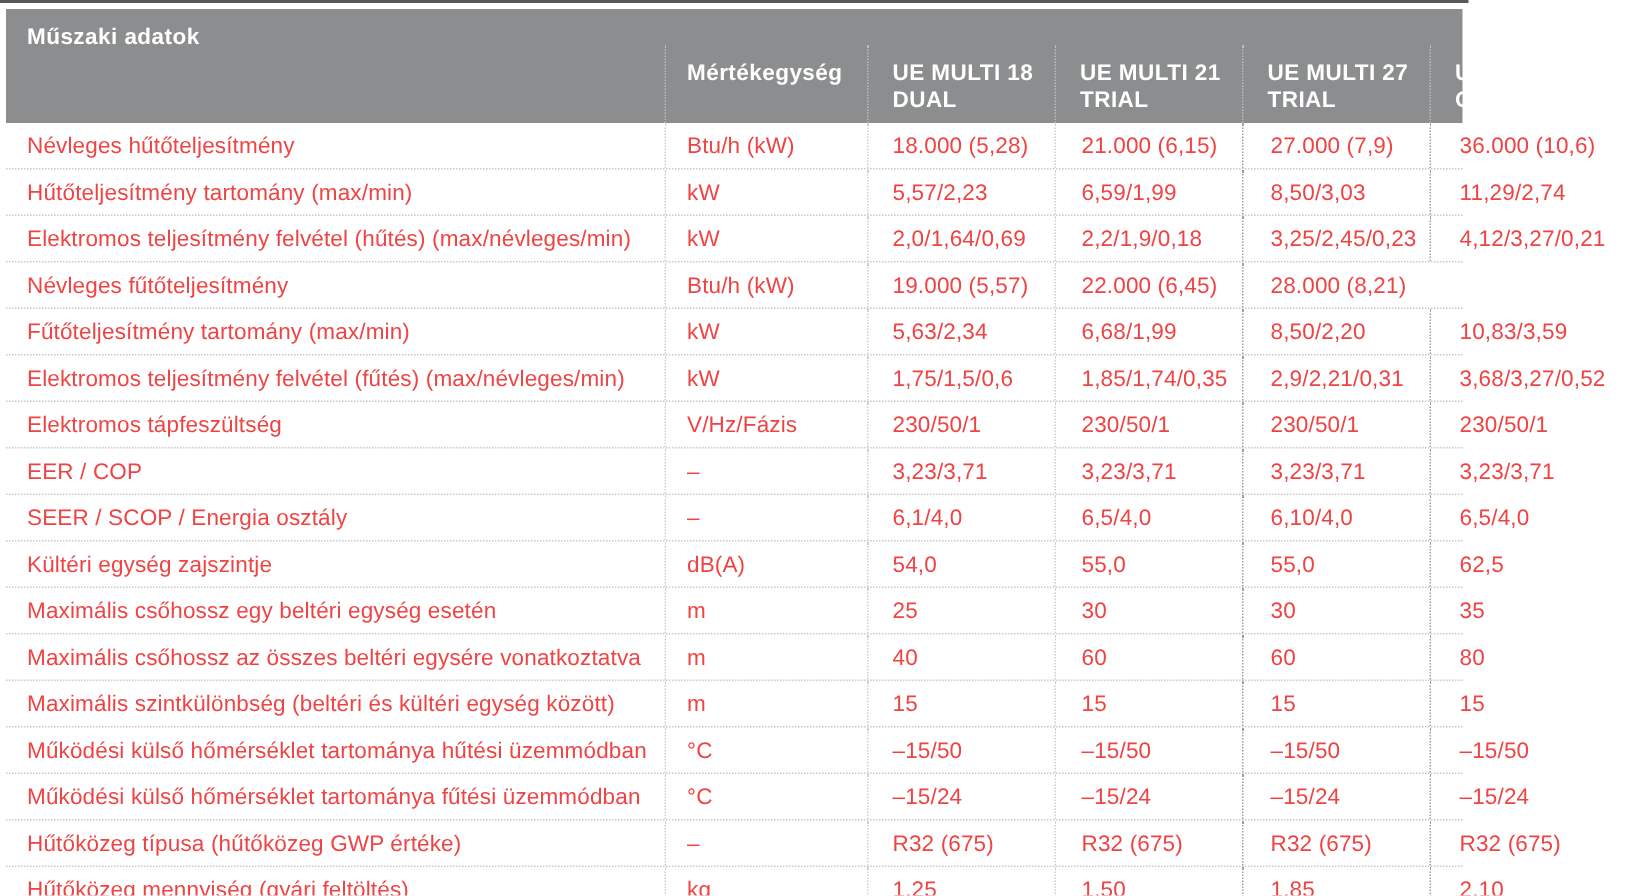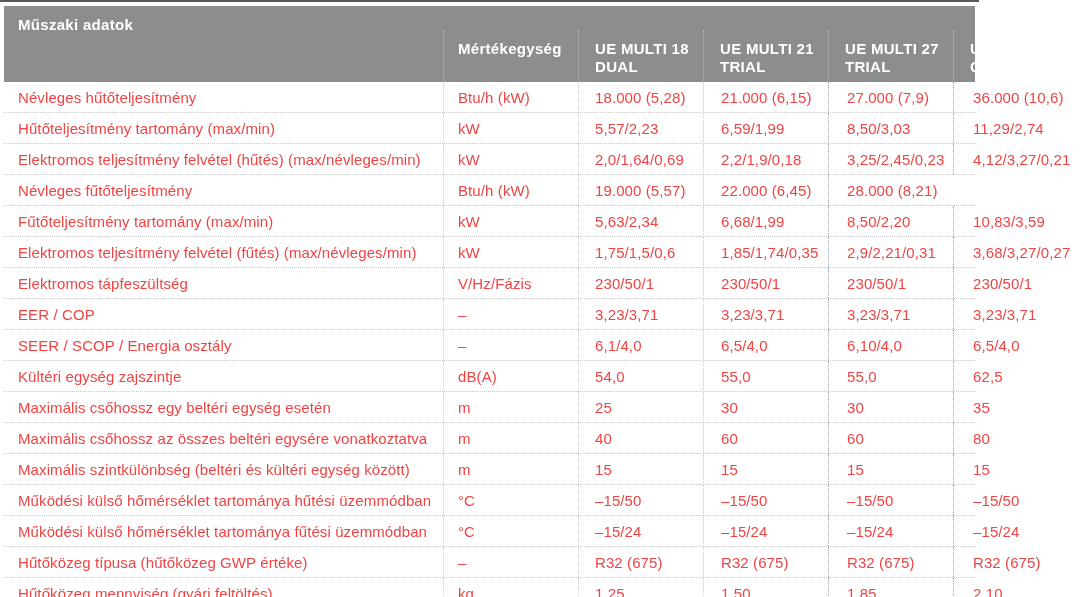--- a/index.html
+++ b/index.html
@@ -111,21 +111,21 @@
       <div class="cell v3">8,50/2,20</div>
       <div class="cell v4">10,83/3,59</div>
     </div>
 
     <div class="grid-row data-row">
       <div class="cell label">Elektromos teljesítmény felvétel (fűtés) (max/névleges/min)</div>
       <div class="cell unit">kW</div>
       <div class="cell v1">1,75/1,5/0,6</div>
       <div class="cell v2">1,85/1,74/0,35</div>
       <div class="cell v3">2,9/2,21/0,31</div>
-      <div class="cell v4">3,68/3,27/0,27</div>
+      <div class="cell v4">3,68/3,27/0,52</div>
     </div>
 
     <div class="grid-row data-row">
       <div class="cell label">Elektromos tápfeszültség</div>
       <div class="cell unit">V/Hz/Fázis</div>
       <div class="cell v1">230/50/1</div>
       <div class="cell v2">230/50/1</div>
       <div class="cell v3">230/50/1</div>
       <div class="cell v4">230/50/1</div>
     </div>

